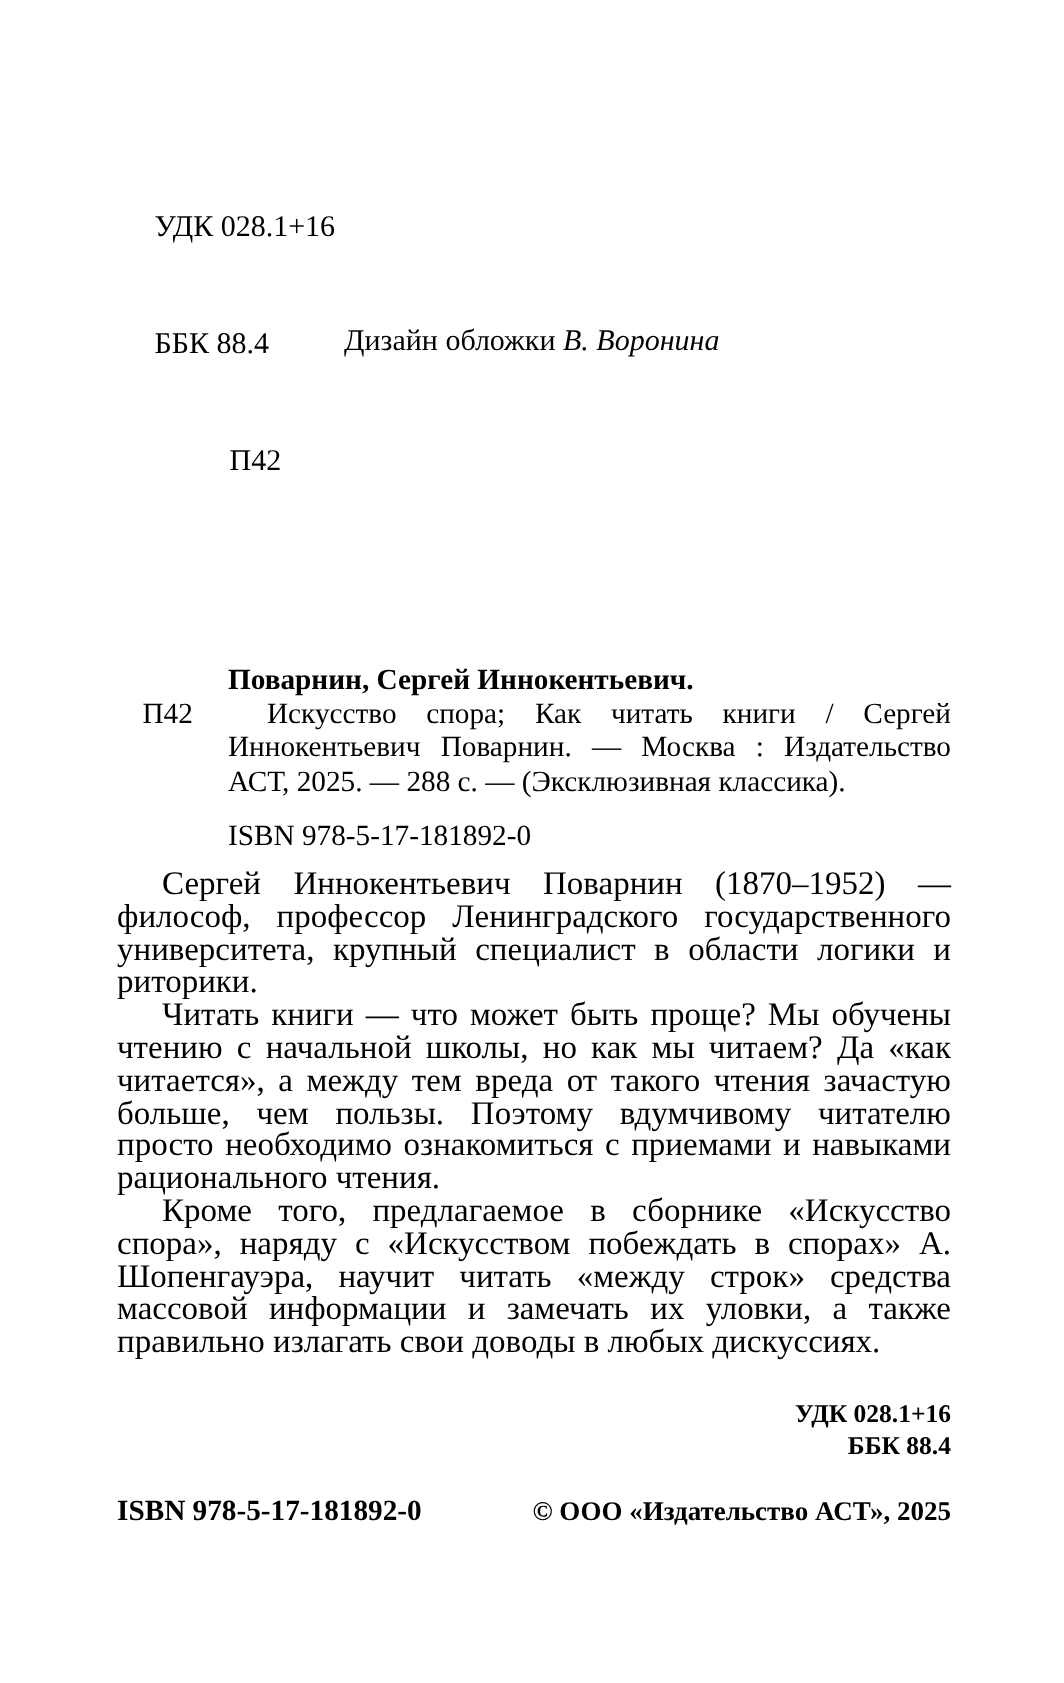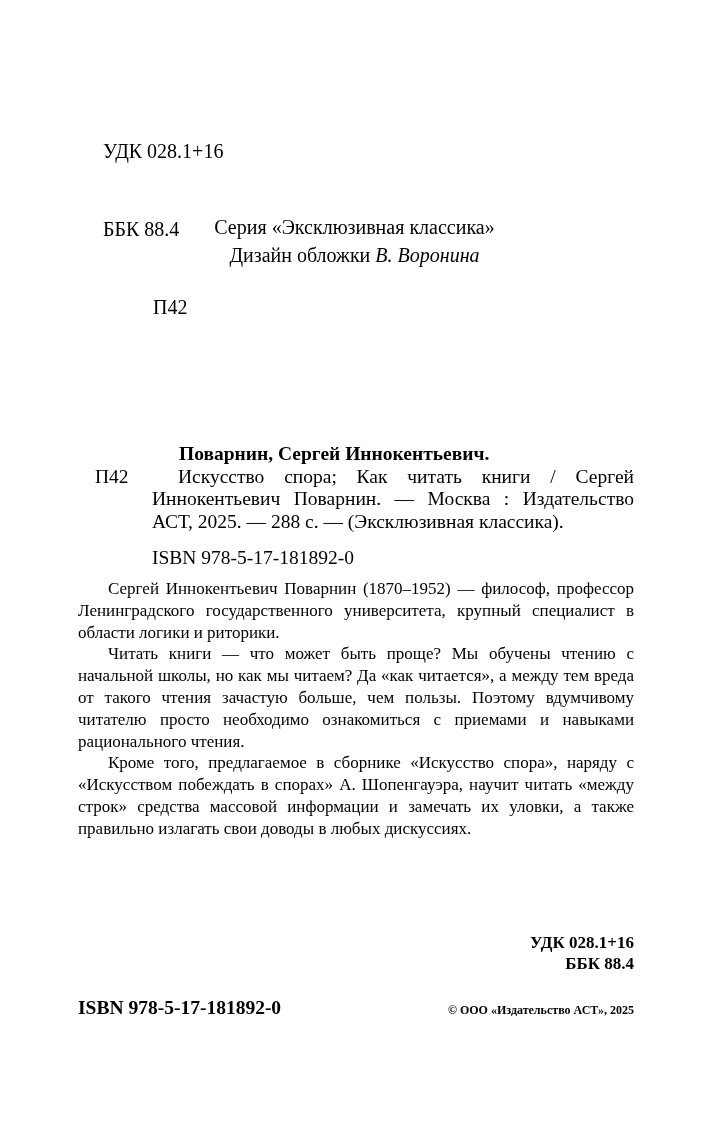--- a/index.html
+++ b/index.html
@@ -38,21 +38,21 @@
 
   
   .catalog-card {
     position: absolute;
     left: 95px;
     top: 443px;
     width: 539px;
     font-size: 19.5px;
     line-height: 22.5px;
   }
-  .catalog-author { font-weight: bold; margin-left: 84px; }
+  .catalog-author { font-weight: bold; margin-left: 57px; }
   .catalog-entry {
     position: relative;
     margin-left: 57px;
     width: 482px;
     text-align: justify;
     text-indent: 26px;
   }
   .catalog-code {
     position: absolute;
     left: -57px;
@@ -60,21 +60,21 @@
     text-indent: 0;
   }
   .catalog-isbn { margin-left: 57px; margin-top: 14px; }
 
   
   .annotation {
     position: absolute;
     left: 78px;
     top: 578px;
     width: 556px;
-    font-size: 17px;
+    font-size: 22px;
     line-height: 21.8px;
     text-align: justify;
   }
   .annotation p { margin: 0; text-indent: 30px; }
 
   
   .footer-codes {
     position: absolute;
     right: 75px;
     top: 933px;
@@ -89,35 +89,34 @@
     position: absolute;
     left: 78px;
     right: 75px;
     top: 997px;
     display: flex;
     justify-content: space-between;
     align-items: baseline;
     font-weight: bold;
   }
   .footer-isbn { font-size: 19.5px; }
-  .footer-copyright { font-size: 12px; }
+  .footer-copyright { font-size: 18px; }
 </style>
 </head>
 <body>
 
 <div class="page">
 
   <div class="top-block">
     <div>УДК 028.1+16</div>
     <div>ББК 88.4</div>
     <div class="code-line">П42</div>
   </div>
 
   <div class="series-block">
-    <div>Серия «Эксклюзивная классика»</div>
     <div><span>Дизайн обложки </span><span class="italic">В. Воронина</span></div>
   </div>
 
   <div class="catalog-card">
     <div class="catalog-author">Поварнин, Сергей Иннокентьевич.</div>
     <div class="catalog-entry">
       <span class="catalog-code">П42</span>
       <span>Искусство спора; Как читать книги / Сергей Иннокентьевич Поварнин. — Москва : Издательство АСТ, 2025. — 288 с. — (Эксклюзивная классика).</span>
     </div>
     <div class="catalog-isbn">ISBN 978-5-17-181892-0</div>

